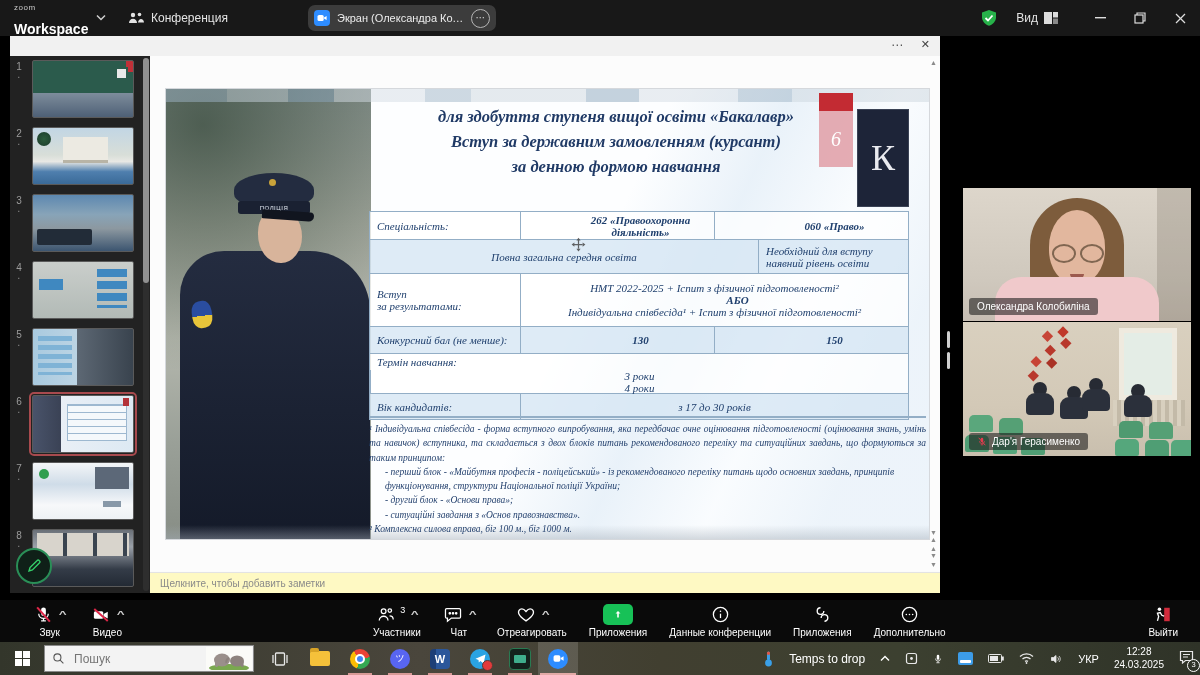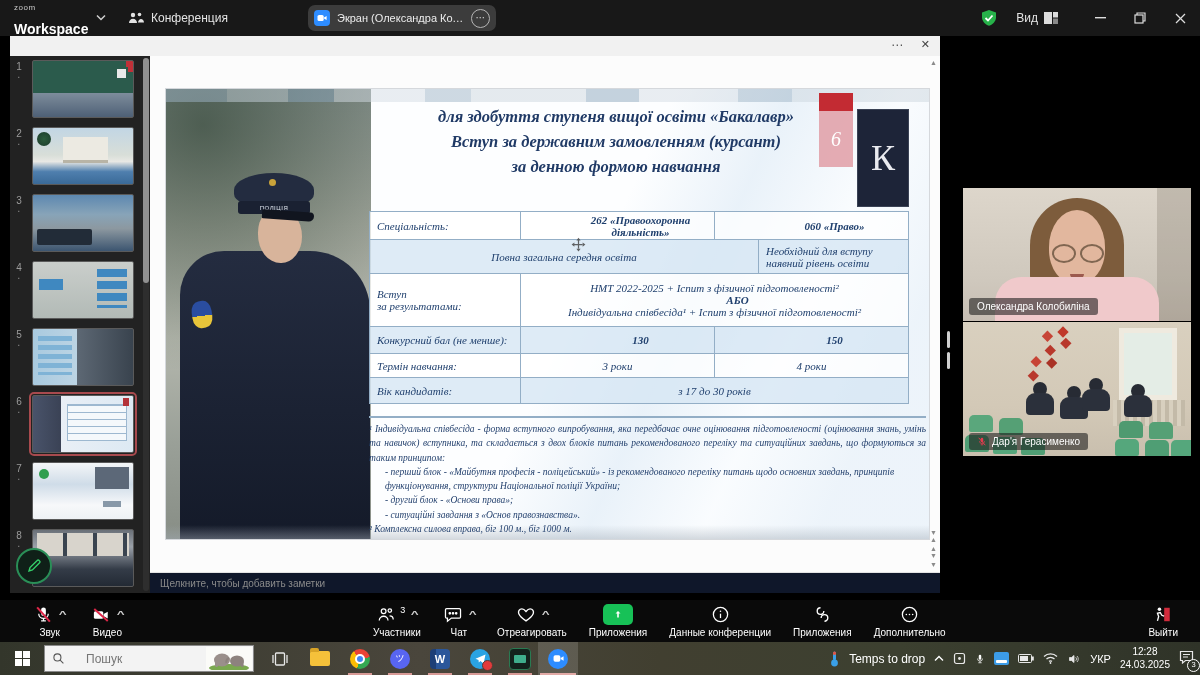--- a/index.html
+++ b/index.html
@@ -54,21 +54,21 @@
   .t6::before{content:"";position:absolute;top:2px;right:4px;width:6px;height:8px;background:#b3333a;z-index:2;}
   .t7{background:linear-gradient(180deg,#f4f6f8 0%,#cfdce8 38%,#f7f8fa 75%,#eef1f4 100%);}
   .t7::after{content:"";position:absolute;right:4%;top:8%;width:34%;height:38%;background:#5c6878;box-shadow:0 26px 0 -8px #8898a8;}
   .t7::before{content:"";position:absolute;left:6%;top:10%;width:10px;height:10px;border-radius:50%;background:#2f9e4f;}
   .t8{background:linear-gradient(180deg,#6a7078 0%,#9aa0a8 30%,#343c48 70%,#232a34 100%);}
   .t8::after{content:"";position:absolute;left:4%;top:6%;right:4%;height:40%;background:repeating-linear-gradient(90deg,#d8d4cc 0 26px,#3a4450 26px 30px);}
   .tscroll{position:absolute;right:1px;top:2px;bottom:2px;width:6px;background:#2e2e2e;border-radius:3px;}
   .tscroll-thumb{position:absolute;left:0;top:0;width:6px;height:225px;background:#909090;border-radius:3px;}
   .fab{position:absolute;left:6px;top:492px;width:32px;height:32px;border-radius:50%;background:#0f2018;border:2px solid #2a8f57;display:grid;place-items:center;z-index:5;}
   .canvas{position:absolute;left:140px;top:20px;right:0;height:515px;background:#fcfcfc;}
-  .notes{position:absolute;left:140px;right:0;bottom:0;height:21px;background:#0f172a;border-top:1px solid #e3e3e3;
+  .notes{position:absolute;left:140px;right:0;bottom:0;height:21px;background:#fef9c3;border-top:1px solid #e3e3e3;
          color:#8a8a8a;font-size:10px;line-height:21px;padding-left:10px;box-sizing:border-box;}
   .cscroll{position:absolute;color:#8a8a8a;font-size:7px;line-height:1.2;text-align:center;}
 
   
   .slide{position:absolute;left:15px;top:32px;width:765px;height:452px;background:#fdfeff;border:1px solid #d5d8dc;
          font-family:"Liberation Serif","DejaVu Serif",serif;font-style:italic;overflow:hidden;box-sizing:border-box;}
   .deco{position:absolute;left:0;top:0;right:0;height:13px;opacity:.5;z-index:3;
         background:linear-gradient(90deg,#9eb4c6 0 8%,#c6d2dc 8% 16%,#8ba6bc 16% 22%,#d4dce4 22% 34%,#9eb4c6 34% 40%,#ccd6de 40% 55%,#8ba6bc 55% 62%,#d4dce4 62% 75%,#9eb4c6 75% 82%,#ccd6de 82% 100%);}
   .flagbg{position:absolute;right:0;top:0;width:560px;height:452px;opacity:.35;
           background:linear-gradient(115deg,rgba(170,200,230,.0) 40%,rgba(150,190,225,.55) 55%,rgba(220,235,248,.3) 70%,rgba(150,190,225,.45) 85%);}
@@ -147,42 +147,42 @@
   .sup3{font-size:9px;color:#fff;transform:translateY(-5px);margin-left:-3px;}
   .sharebox{width:30px;height:21px;border-radius:5px;background:#17c157;display:grid;place-items:center;}
 
   
   .taskbar{position:absolute;left:0;bottom:0;width:1200px;height:33px;
            background:linear-gradient(90deg,#33362b 0%,#4a463c 35%,#413f30 55%,#3c4030 75%,#2f3328 100%);}
   .start{position:absolute;left:0;top:0;width:44px;height:33px;display:grid;place-items:center;}
   .winlogo{display:grid;grid-template-columns:7px 7px;grid-template-rows:7px 7px;gap:1px;}
   .winlogo div{background:#fff;}
   .searchbox{position:absolute;left:44px;top:3px;width:210px;height:27px;background:#f3f3f3;border:1px solid #8a8a8a;
-             box-sizing:border-box;display:flex;align-items:center;gap:19px;padding:0 7px;}
+             box-sizing:border-box;display:flex;align-items:center;gap:7px;padding:0 7px;}
   .searchbox input{border:none;outline:none;background:transparent;font-size:12px;color:#333;width:100px;
                    font-family:"Liberation Sans",sans-serif;}
   .eleph{position:absolute;right:1px;top:1px;width:46px;height:23px;overflow:hidden;}
   .slot{position:absolute;top:0;width:40px;height:33px;display:grid;place-items:center;}
   .slot .ind{position:absolute;bottom:0;left:8px;right:8px;height:2px;background:#d89a96;}
   .slot.active{background:rgba(255,255,255,.14);}
   .slot.active .ind{left:2px;right:2px;background:#e2aaa6;}
   .folder-ic{width:20px;height:15px;background:#f5c13a;border-radius:2px;position:relative;}
   .folder-ic::before{content:"";position:absolute;left:0;top:-3px;width:9px;height:4px;background:#d8a326;border-radius:2px 2px 0 0;}
   .chrome-ic{width:20px;height:20px;border-radius:50%;position:relative;
              background:conic-gradient(from -40deg,#ea4335 0 33%,#34a853 0 66%,#fbbc05 0 100%);}
   .chrome-ic::after{content:"";position:absolute;left:5px;top:5px;width:10px;height:10px;border-radius:50%;background:#4285f4;border:2px solid #fff;box-sizing:border-box;}
   .disc-ic{width:20px;height:20px;border-radius:50%;background:#5865f2;display:grid;place-items:center;color:#fff;font-size:9px;}
   .word-ic{width:20px;height:20px;border-radius:4px;background:linear-gradient(90deg,#1d3f77 0 6px,#2b579a 6px);
            color:#fff;font-size:11px;font-weight:bold;display:grid;place-items:center;}
   .tg-ic{width:20px;height:20px;border-radius:50%;background:#2aa3e3;position:relative;display:grid;place-items:center;}
   .tg-badge{position:absolute;right:-3px;bottom:-2px;width:9px;height:9px;border-radius:50%;background:#e23b3b;border:1px solid #5a3a34;}
   .green-ic{width:20px;height:20px;border-radius:4px;background:#13221c;border:1px solid #2a7a52;display:grid;place-items:center;}
   .green-ic div{width:12px;height:8px;background:#3fae8c;border-radius:1px;}
   .zoomapp-ic{width:20px;height:20px;border-radius:50%;background:#2d8cff;display:grid;place-items:center;}
-  .tray{position:absolute;right:6px;top:0;height:33px;display:flex;align-items:center;gap:9px;color:#fff;}
+  .tray{position:absolute;right:6px;top:0;height:33px;display:flex;align-items:center;gap:15px;color:#fff;}
   .tray .txt{font-size:12px;}
   .lang{font-size:11px;}
   .clock{font-size:10px;line-height:1.25;text-align:center;}
   .notif{position:relative;}
   .nbadge{position:absolute;right:-6px;bottom:-4px;width:11px;height:11px;border-radius:50%;background:#2f3328;
           border:1px solid #fff;color:#fff;font-size:7.5px;display:grid;place-items:center;line-height:1;}
   .kbd-ic{width:15px;height:13px;border-radius:2px;background:#3c9ce8;position:relative;}
   .kbd-ic::after{content:"";position:absolute;left:2px;bottom:2px;right:2px;height:3px;background:#fff;border-radius:1px;}
 </style>
 </head>
@@ -345,21 +345,21 @@
               <div>НМТ 2022-2025 + Іспит з фізичної підготовленості²</div>
               <div class="b">АБО</div>
               <div>Індивідуальна співбесіда¹ + Іспит з фізичної підготовленості²</div>
             </div>
           </div>
           <div class="trow" style="height:27px;">
             <div class="tcell lblc">Конкурсний бал (не менше):</div>
             <div class="tcell valc b">130</div>
             <div class="tcell valc b">150</div>
           </div>
-          <div class="trow" style="height:24px;">
+          <div class="trow" style="height:40px;flex-direction:column;">
             <div class="tcell lblc">Термін навчання:</div>
             <div class="tcell valc">3 роки</div>
             <div class="tcell valc">4 роки</div>
           </div>
           <div class="trow" style="height:25px;">
             <div class="tcell lblc">Вік кандидатів:</div>
             <div class="tcell valc">з 17 до 30 років</div>
           </div>
         </div>
 

